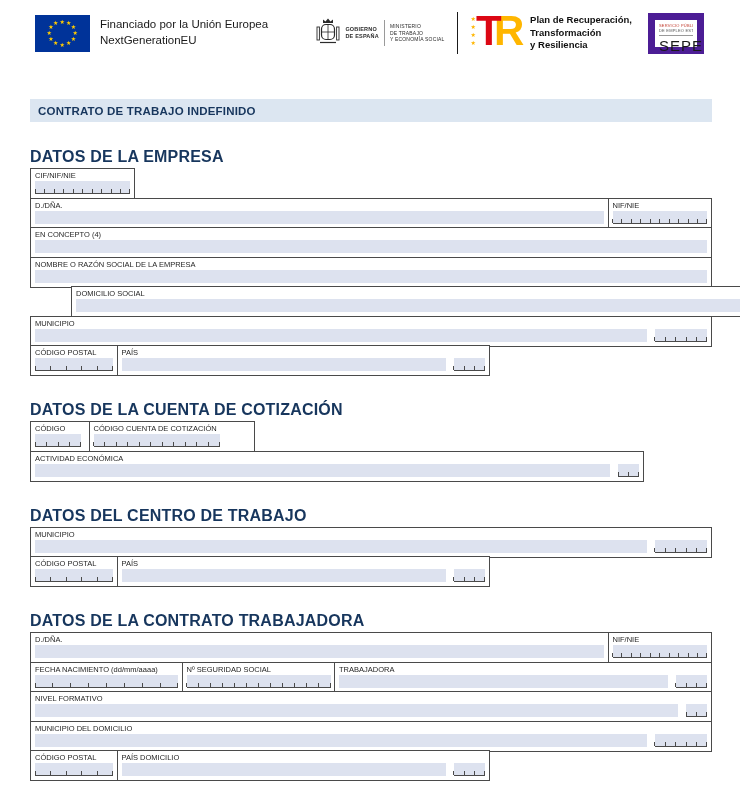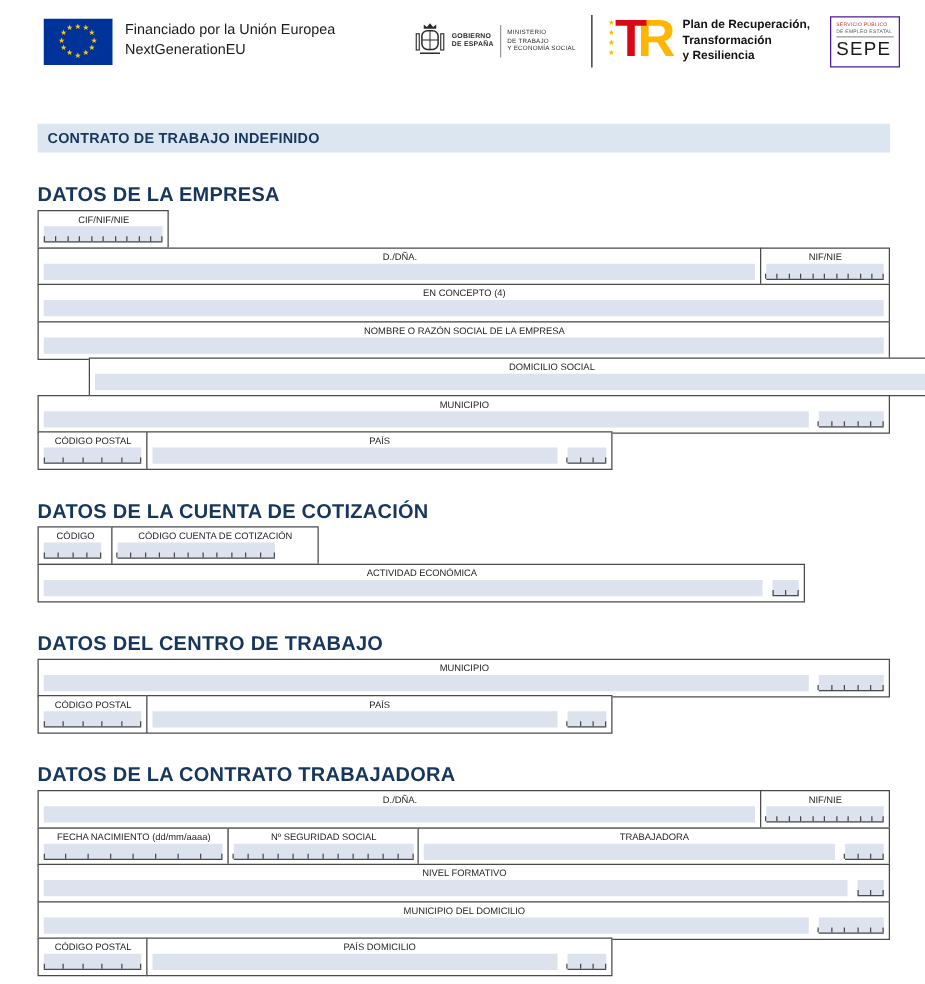--- a/index.html
+++ b/index.html
@@ -9,56 +9,56 @@
     --border:#4a4a4a;
     --label:#1f1f1f;
   }
   *{box-sizing:border-box;}
   html,body{margin:0;padding:0;}
   body{
     width:740px;height:787px;background:#fff;overflow:hidden;position:relative;
     font-family:"Liberation Sans",sans-serif;
   }
   
-  .header{display:flex;align-items:center;padding:14px 20px 0 35px;height:52px;}
+  .header{display:flex;align-items:center;padding:14px 36px 0 35px;height:52px;}
   .eu-flag{width:55px;height:37px;background:#003399;position:relative;flex:0 0 auto;}
   .eu-flag span{position:absolute;color:#ffcc00;font-size:6px;line-height:6px;}
   .eu-text{margin-left:10px;font-size:11.5px;color:#1a1a1a;line-height:1.35;white-space:nowrap;}
   .hspacer{flex:1;}
   .coa{flex:0 0 auto;margin-right:5px;}
   .gob-text{font-size:5.5px;font-weight:bold;color:#2b2b2b;line-height:1.25;letter-spacing:.2px;}
   .vdiv{width:1px;background:#9a9a9a;height:26px;margin:0 5px;flex:0 0 auto;}
   .vdiv.tall{width:1.5px;background:#1a1a1a;height:42px;margin:0 10px 0 12px;}
   .min-text{font-size:5px;color:#2b2b2b;line-height:1.3;letter-spacing:.2px;}
   .tr-logo{position:relative;width:56px;height:46px;flex:0 0 auto;}
   .tr-stars{position:absolute;left:0;top:6px;width:10px;display:flex;flex-direction:column;align-items:center;gap:2px;}
   .tr-stars span{color:#ffb600;font-size:6px;line-height:6px;}
   .tr-t{position:absolute;left:8px;top:-3px;font-size:42px;font-weight:bold;color:#dc0714;}
   .tr-r{position:absolute;left:26px;top:-3px;font-size:42px;font-weight:bold;color:#ffb600;z-index:-1;}
   .plan-text{margin-left:6px;font-size:9.5px;font-weight:bold;color:#111;line-height:1.3;white-space:nowrap;}
-  .sepe-box{margin-left:16px;width:56px;height:41px;border:1px solid #4c1d95;padding:3px 4px 2px;flex:0 0 auto;background:#fff;}
+  .sepe-box{margin-left:16px;width:56px;height:41px;border:7px solid #4c1d95;padding:3px 4px 2px;flex:0 0 auto;background:#fff;}
   .sepe-tiny{font-size:4px;line-height:1.25;letter-spacing:.2px;border-bottom:.5px solid #999;padding-bottom:2px;white-space:nowrap;overflow:hidden;}
   .sepe-tiny .l1{color:#c0392b;display:block;}
   .sepe-tiny .l2{color:#555;display:block;}
   .sepe-name{font-size:15px;color:#1a1a1a;letter-spacing:1px;margin-top:1px;}
   
   .title-bar{
     margin:47px 0 0 30px;width:682px;height:23px;background:var(--titlebar-bg);
     display:flex;align-items:center;padding-left:8px;
     color:var(--navy);font-weight:bold;font-size:11.5px;letter-spacing:.2px;
   }
   
   .form-area{margin-left:30px;width:682px;}
   .section-title{color:var(--navy);font-weight:bold;font-size:16px;margin:25px 0 2px;letter-spacing:.2px;}
   .section-title.first{margin-top:26px;}
   .frow{display:flex;}
   .frow + .frow{margin-top:-1.5px;}
   .fbox{border:1.5px solid var(--border);background:#fff;flex:0 0 auto;}
   .fbox + .fbox{margin-left:-1.5px;}
-  .flabel{font-size:7.5px;color:var(--label);line-height:9px;padding:2px 3px 1px 4px;white-space:nowrap;overflow:hidden;text-align:center;}
+  .flabel{font-size:7.5px;color:var(--label);line-height:9px;padding:2px 3px 1px 4px;white-space:nowrap;overflow:hidden;}
   .fbody{display:flex;align-items:flex-end;padding:0 4px 4px;gap:8px;height:17px;}
   .strip{background:var(--strip);height:13px;flex:1;}
   .comb{height:13px;background:var(--strip);border-bottom:1.5px solid var(--border);display:flex;position:relative;}
   .comb.fill{flex:1;}
   .ccell{flex:1;position:relative;}
   .ccell::before{content:"";position:absolute;left:-.5px;bottom:0;width:1px;height:4px;background:var(--border);}
   .comb::after{content:"";position:absolute;right:0;bottom:0;width:1px;height:4px;background:var(--border);}
 </style>
 </head>
 <body>

